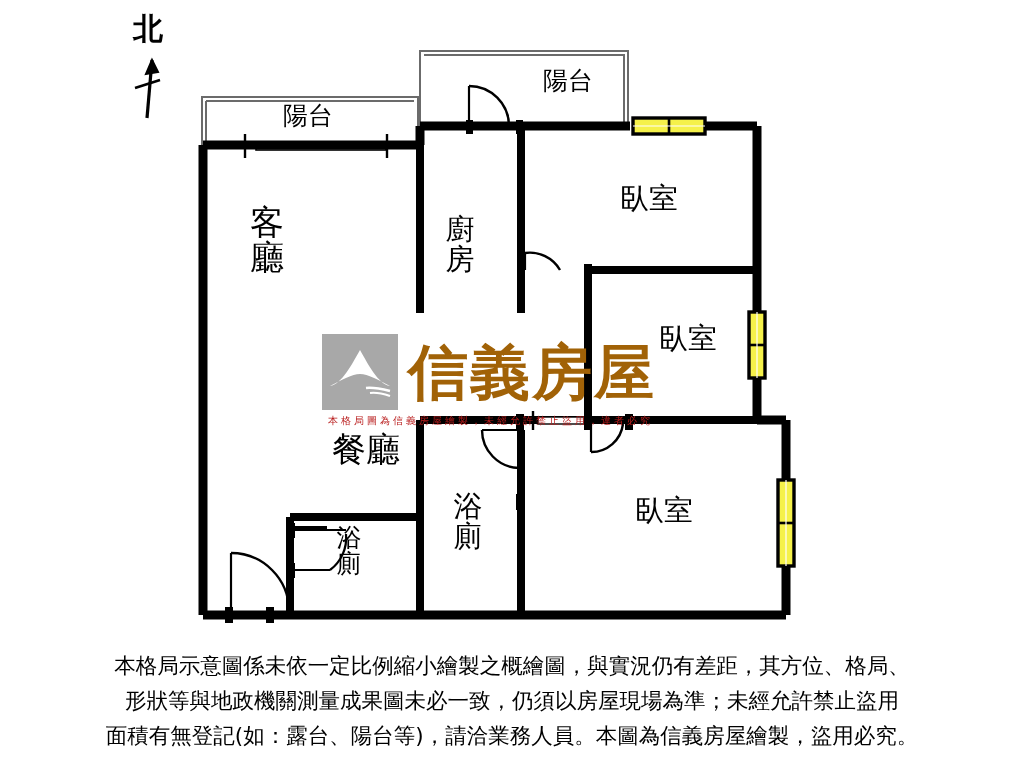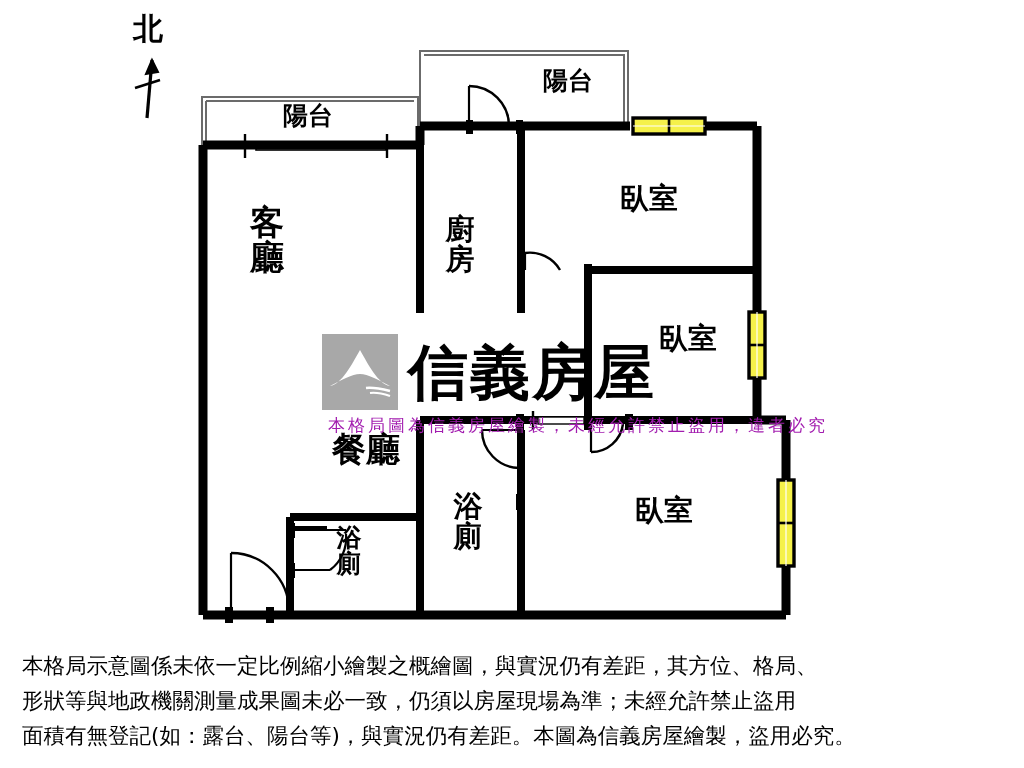--- a/index.html
+++ b/index.html
@@ -8,21 +8,21 @@
     width:1024px;height:768px;
     font-family:"Liberation Sans","DejaVu Sans",sans-serif;
     color:#111;overflow:hidden;position:relative;
   }
   #plan-wrap{position:absolute;left:0;top:0;width:1024px;height:645px;}
   #plan-svg{display:block;width:1024px;height:645px;}
   .room-label{
     position:absolute;
     font-family:"DejaVu Sans","Liberation Sans",sans-serif;
     color:#000;
-    font-weight:700;
+    font-weight:400;
     line-height:1.02;
     text-align:center;
     white-space:pre-line;
     letter-spacing:0px;
     pointer-events:none;
   }
   .lbl-big{font-size:34px;}
   .lbl-mid{font-size:29px;}
   .lbl-sm{font-size:25px;}
   .lbl-bal{font-size:25px;}
@@ -32,35 +32,35 @@
   }
   #watermark{
     position:absolute;left:322px;top:334px;width:380px;height:100px;
     pointer-events:none;user-select:none;
   }
   #wm-row{display:flex;align-items:center;gap:10px;}
   #wm-mark{
     width:76px;height:76px;background:#a8a8a8;position:relative;overflow:hidden;flex:0 0 auto;
   }
   #wm-text{
-    font-size:60px;font-weight:700;color:#000000;
+    font-size:60px;font-weight:700;color:#a16207;
     font-family:"DejaVu Sans","Liberation Sans",sans-serif;
     line-height:76px;letter-spacing:2px;white-space:nowrap;
   }
   #wm-sub{
     margin-top:4px;margin-left:6px;
-    font-size:17px;color:#a21caf;letter-spacing:3px;
+    font-size:10px;color:#b91c1c;letter-spacing:3px;
     font-family:"DejaVu Sans","Liberation Sans",sans-serif;white-space:nowrap;
   }
   #disclaimer{
     position:absolute;left:0;top:648px;width:1024px;
     padding:0 22px;box-sizing:border-box;
     font-family:"DejaVu Sans","Liberation Sans",sans-serif;
     font-size:21.5px;line-height:35px;color:#000;font-weight:500;
-    text-align:left;letter-spacing:0px;
+    text-align:center;letter-spacing:0px;
   }
   #disclaimer div{white-space:nowrap;}
 </style>
 </head>
 <body>
 
 <div id="plan-wrap">
   <svg id="plan-svg" viewBox="0 0 1024 645">
 
     <g fill="none" stroke="#6b6b6b" stroke-width="2">
@@ -270,14 +270,14 @@
       </div>
       <div id="wm-text">信義房屋</div>
     </div>
     <div id="wm-sub">本格局圖為信義房屋繪製，未經允許禁止盜用，違者必究</div>
   </div>
 </div>
 
 <div id="disclaimer">
   <div>本格局示意圖係未依一定比例縮小繪製之概繪圖，與實況仍有差距，其方位、格局、</div>
   <div>形狀等與地政機關測量成果圖未必一致，仍須以房屋現場為準；未經允許禁止盜用</div>
-  <div>面積有無登記(如：露台、陽台等)，與實況仍有差距。本圖為信義房屋繪製，盜用必究。</div>
+  <div>面積有無登記(如：露台、陽台等)，請洽業務人員。本圖為信義房屋繪製，盜用必究。</div>
 </div>
 
 </body></html>

